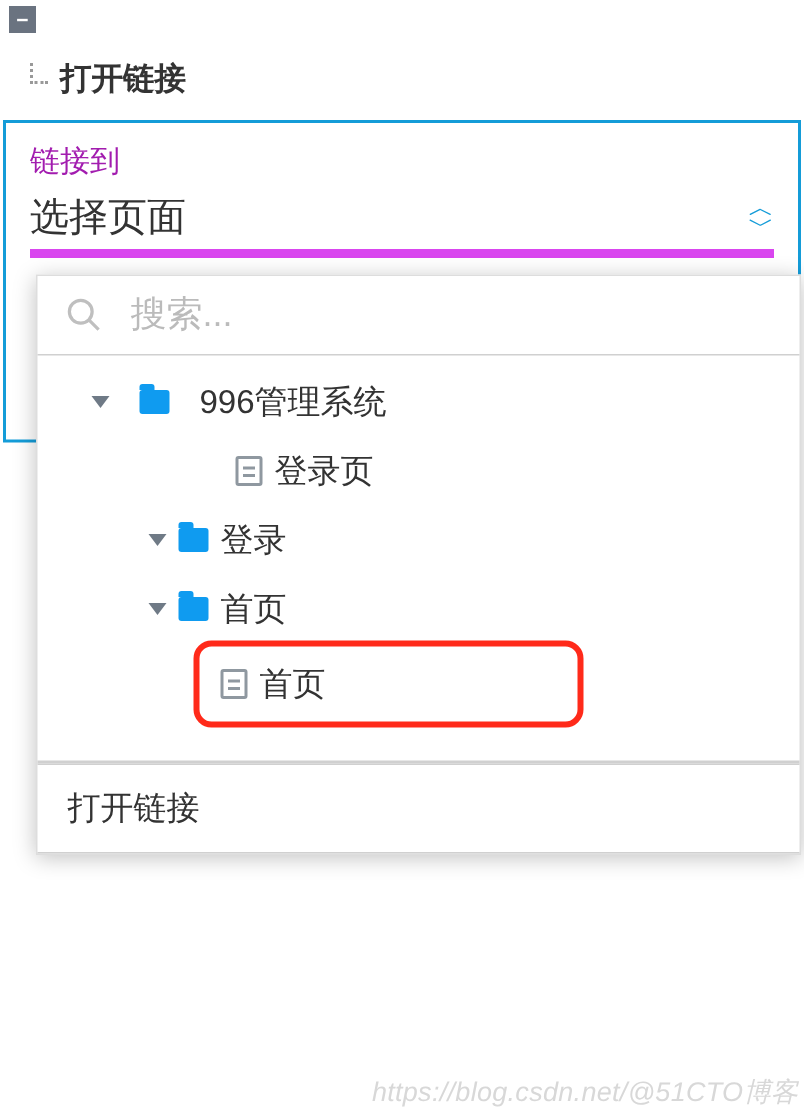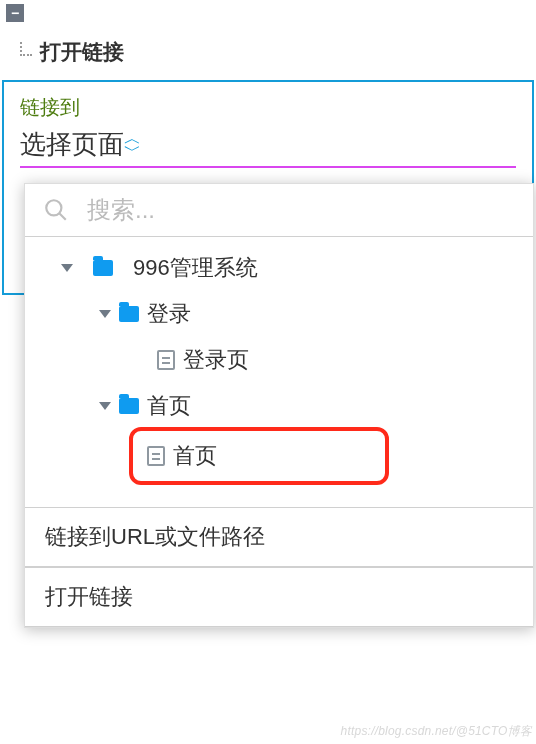--- a/index.html
+++ b/index.html
@@ -48,30 +48,30 @@
   }
   .action-label { font-weight: 700; font-size: 21px; }
 
   .link-panel {
     border: 2px solid #149cd8;
     margin: 0 2px;
     padding: 12px 16px 40px 16px;
     min-height: 215px;
   }
   .link-label {
-    color: #4d7c0f;
+    color: #a21caf;
     font-size: 20px;
     margin-bottom: 6px;
     display:block;
   }
   .select-row {
     display: flex;
     align-items: center;
-    justify-content: flex-start;
-    border-bottom: 2px solid #d946ef;
+    justify-content: space-between;
+    border-bottom: 6px solid #d946ef;
     padding-bottom: 4px;
   }
   .select-value { font-size: 26px; color: #333; }
   .select-arrows {
     display: flex;
     flex-direction: column;
     line-height: 0.65;
     color: #149cd8;
     font-size: 17px;
   }
@@ -182,21 +182,21 @@
   .option-row {
     padding: 14px 20px;
     font-size: 22px;
     cursor: pointer;
   }
 
   .watermark {
     position: absolute;
     bottom: 4px;
     right: 4px;
-    font-size: 12px;
+    font-size: 18px;
     color: #d8d8d8;
     letter-spacing: 0.2px;
     pointer-events: none;
     font-style: italic;
   }
 </style>
 </head>
 <body>
 
 <div class="event-header">
@@ -234,49 +234,48 @@
   <div class="sep"></div>
 
   <div class="tree">
 
     <div class="tree-row indent1">
       <span class="caret"></span>
       <span class="folder-icon"></span>
       <span>996管理系统</span>
     </div>
 
+    <div class="tree-row indent3">
+      <span class="caret-space"></span>
+      <span class="page-icon"></span>
+      <span>登录页</span>
+    </div>
+
     <div class="tree-row indent2">
       <span class="caret"></span>
       <span class="folder-icon"></span>
       <span>登录</span>
-    </div>
-
-    <div class="tree-row indent3">
-      <span class="caret-space"></span>
-      <span class="page-icon"></span>
-      <span>登录页</span>
     </div>
 
     <div class="tree-row indent2">
       <span class="caret"></span>
       <span class="folder-icon"></span>
       <span>首页</span>
     </div>
 
     <div class="highlight-box">
       <div class="tree-row">
         <span class="page-icon"></span>
         <span>首页</span>
       </div>
     </div>
 
   </div>
 
   <div class="sep"></div>
-  <div class="option-row">链接到URL或文件路径</div>
   <div class="sep"></div>
   <div class="sep"></div>
   <div class="option-row">打开链接</div>
   <div class="sep"></div>
 
 </div>
 
 <div class="watermark">https://blog.csdn.net/@51CTO博客</div>
 
 </body></html>

